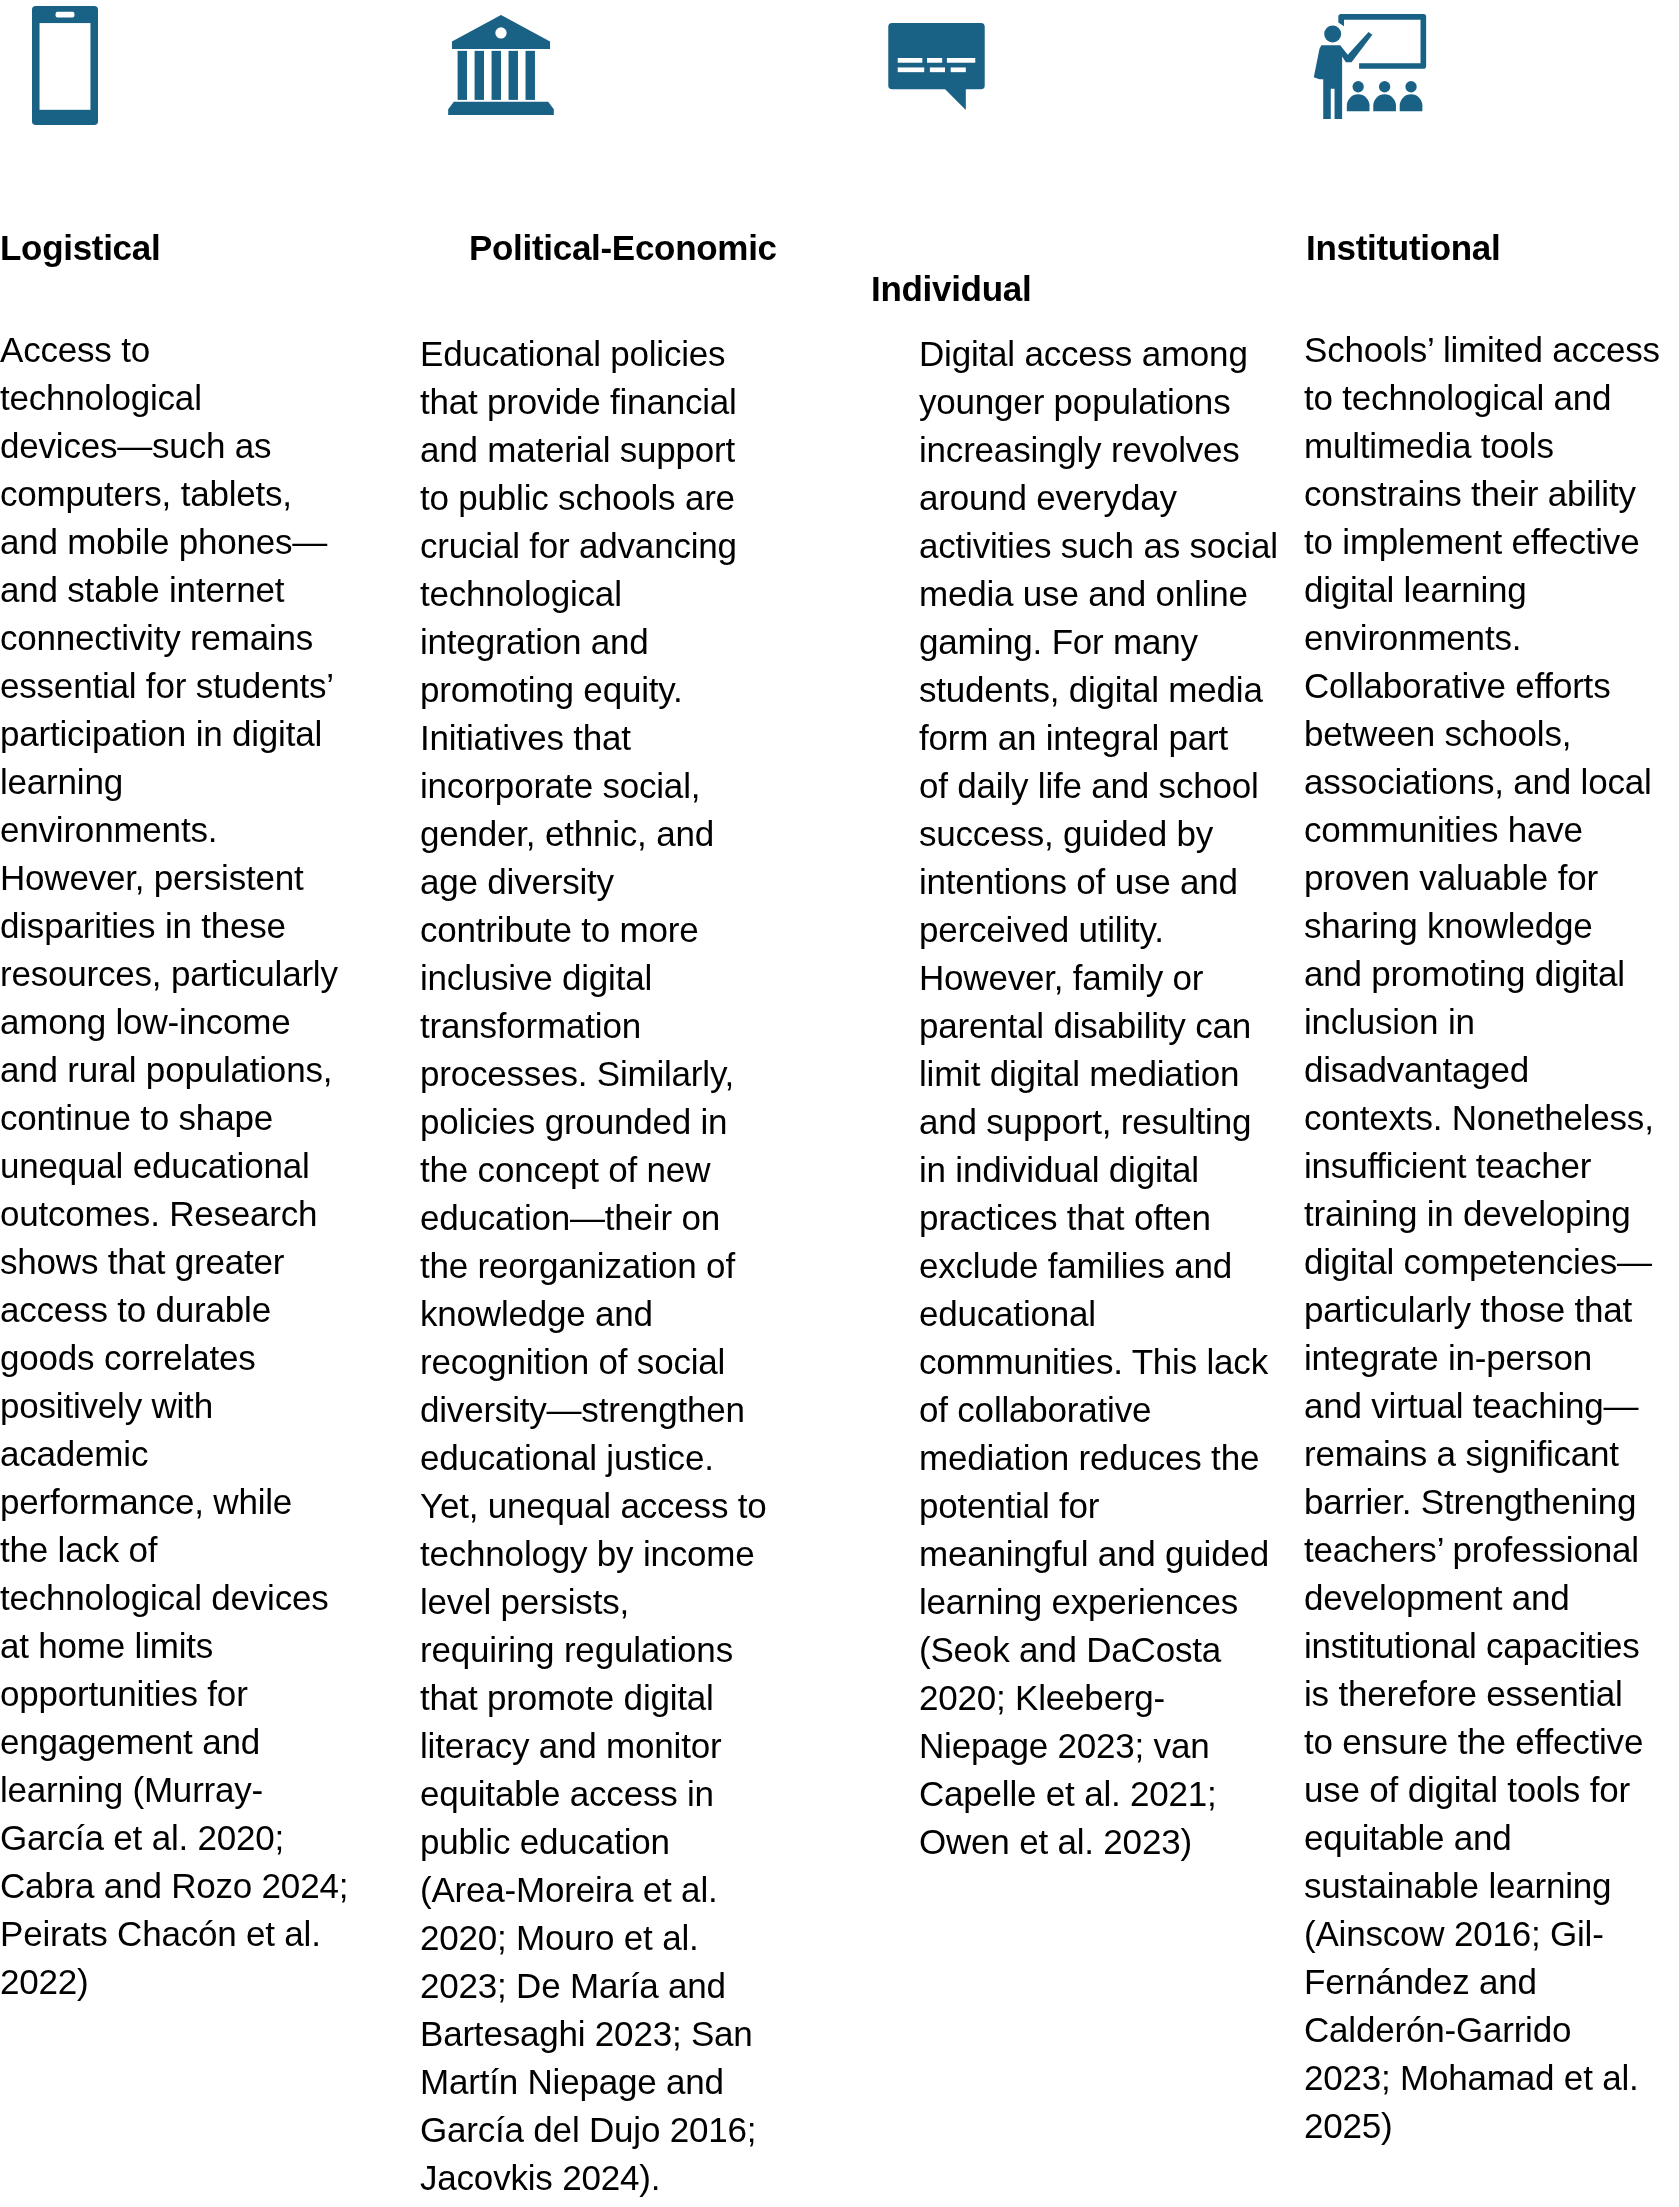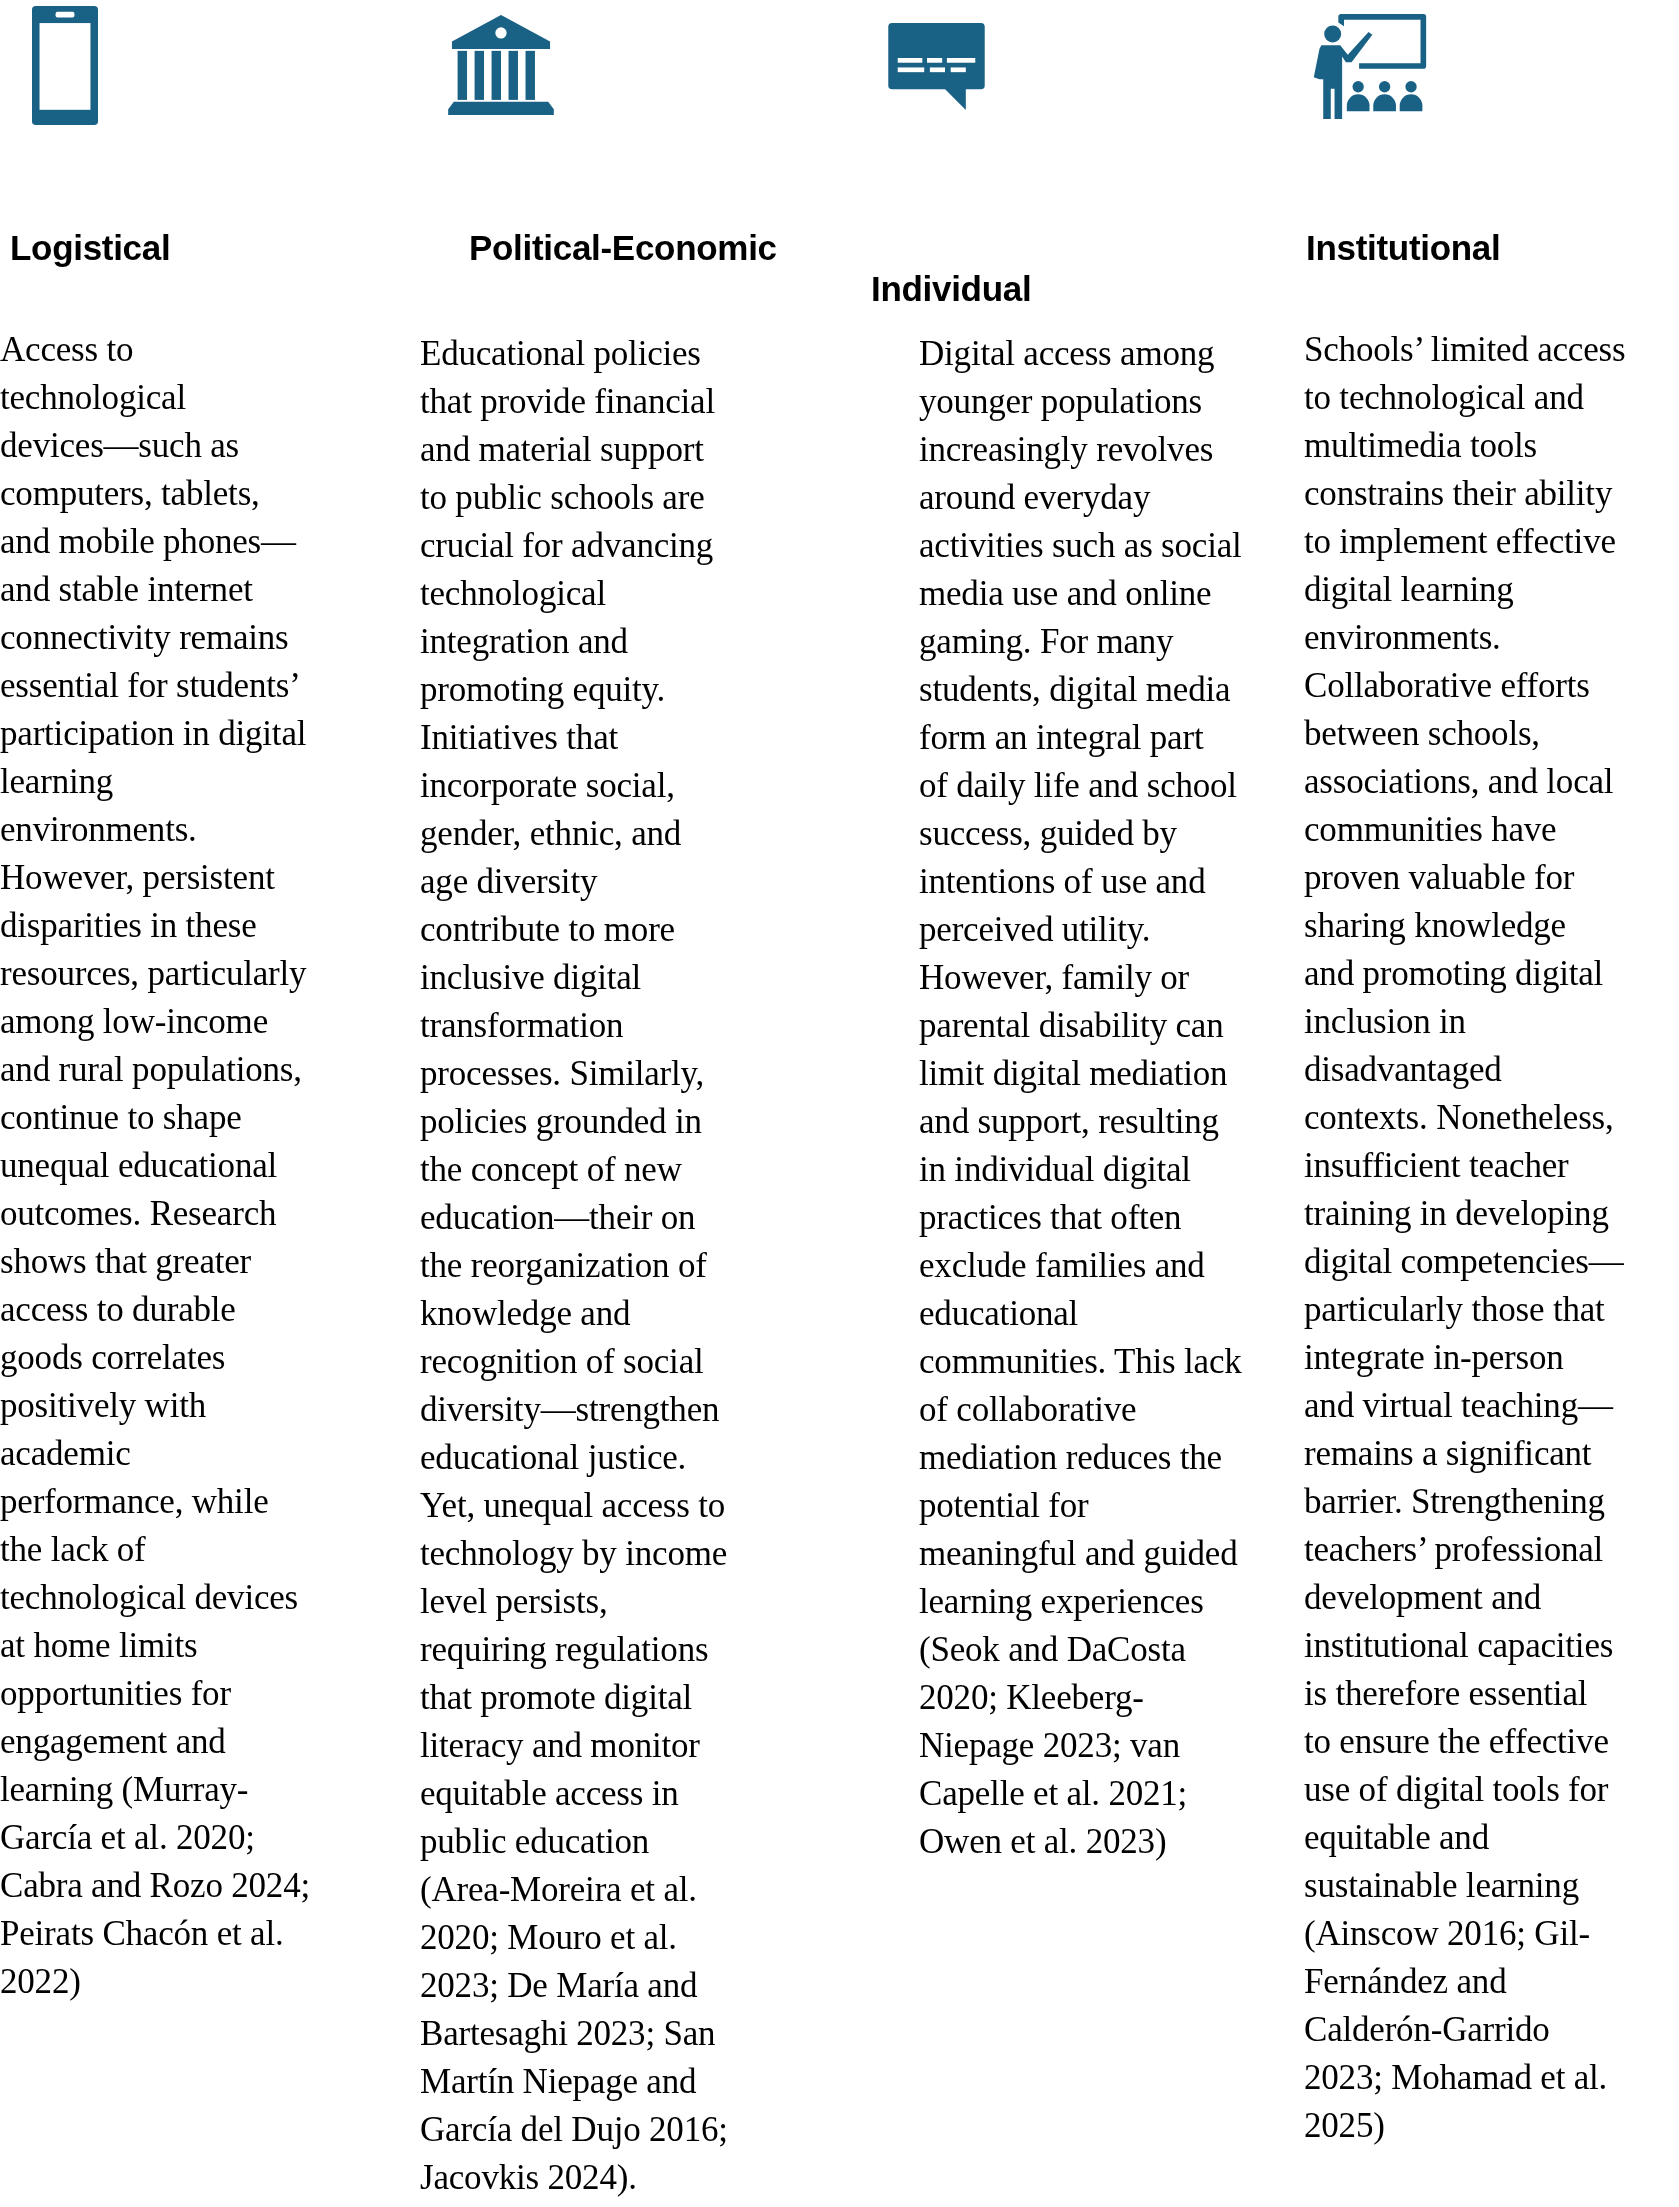--- a/index.html
+++ b/index.html
@@ -2,27 +2,27 @@
 <html style="font-size:15px"><head>
 <meta charset="utf-8">
 <style>
   html, body { margin: 0; padding: 0; background: #ffffff; }
   body { width: 1680px; height: 2208px; position: relative; overflow: hidden;
          font-family: "Liberation Sans", "DejaVu Sans", sans-serif; color: #000; }
   .icon { position: absolute; }
   .icon svg { display: block; width: 100%; height: 100%; }
   .heading { position: absolute; top: 225px; font-weight: bold; font-size: 35px;
              line-height: 45px; letter-spacing: -0.3px; white-space: nowrap; }
-  .body { position: absolute; font-size: 35px; line-height: 48px; font-family: Liberation Serif, serif; }
+  .body { position: absolute; font-size: 35px; line-height: 48px; }
   .body .line { display: block; white-space: nowrap; letter-spacing: -0.2px; }
   #col-1-icon { left: 32px; top: 5.7px; width: 66px; height: 119px; }
   #col-2-icon { left: 448px; top: 15px; width: 106px; height: 100px; }
   #col-3-icon { left: 888px; top: 23px; width: 97px; height: 87px; }
   #col-4-icon { left: 1310px; top: 13.2px; width: 119px; height: 106px; }
-  #col-1-heading { left: 0px; margin-left: 10px; }
+  #col-1-heading { left: 0px; }
   #col-2-heading { left: 446px; margin-left: 23px; }
   #col-3-heading { left: 871px; margin-top: 41px; }
   #col-4-heading { left: 1306px; }
   #col-1-body { left: 0px; top: 326px; }
   #col-2-body { left: 420px; top: 330px; }
   #col-3-body { left: 873px; top: 330px; margin-left: 46px; }
   #col-4-body { left: 1304px; top: 326px; }
 </style>
 </head>
 <body>

